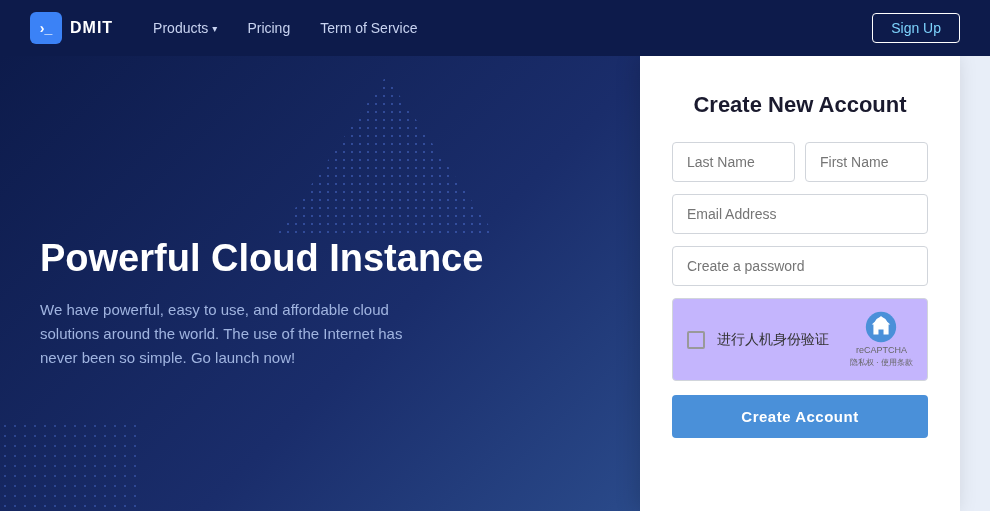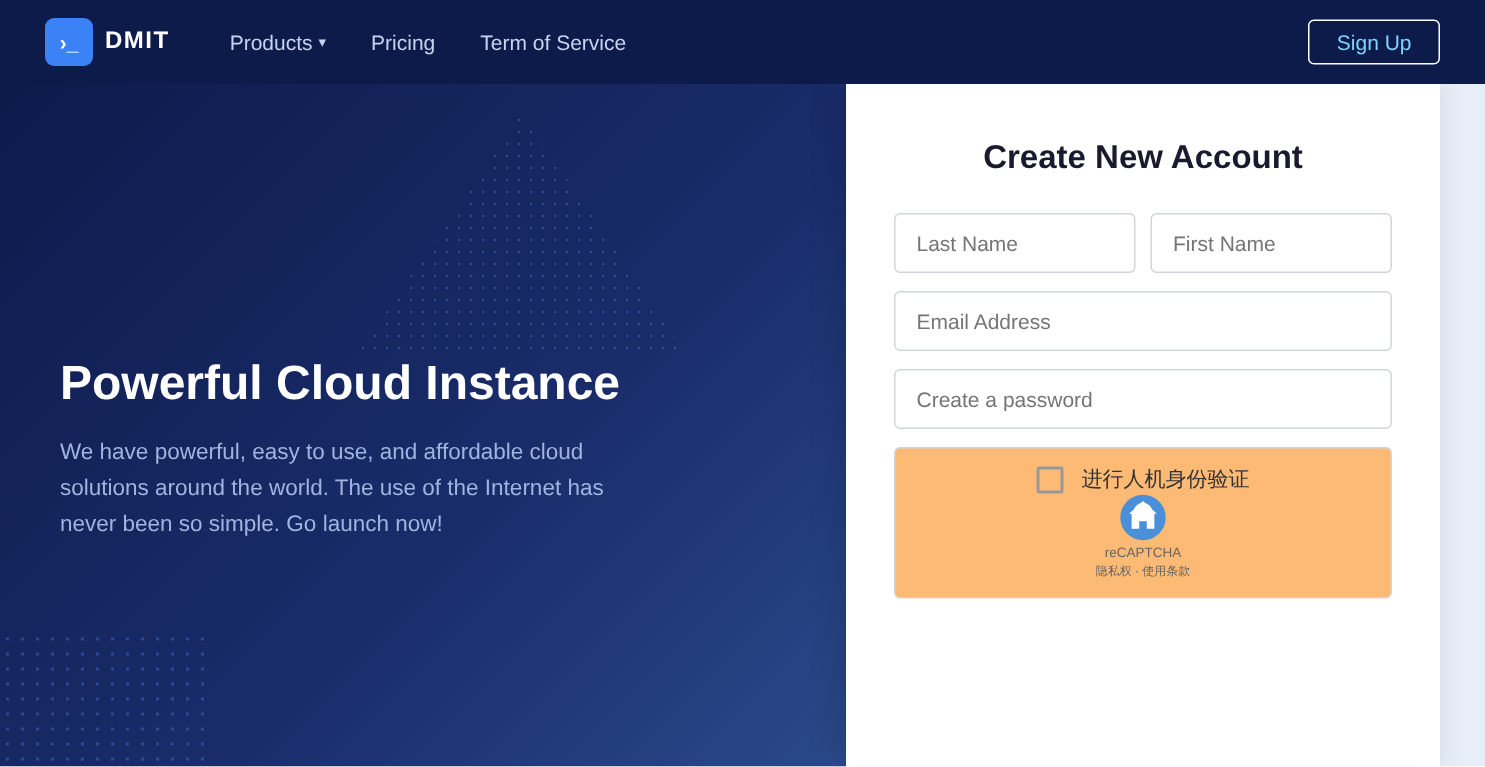--- a/index.html
+++ b/index.html
@@ -91,21 +91,21 @@
       transform: translateX(-20%);
       width: 220px;
       height: 160px;
       background-image: radial-gradient(circle, rgba(100,140,255,0.35) 1px, transparent 1px);
       background-size: 8px 8px;
       clip-path: polygon(50% 0%, 100% 100%, 0% 100%);
     }
 
     .hero-title {
       color: white;
-      font-size: 32px;
+      font-size: 38px;
       font-weight: 800;
       line-height: 1.2;
       margin-top: 130px;
       margin-bottom: 16px;
     }
     .hero-subtitle {
       color: #a0b4e0;
       font-size: 15px;
       line-height: 1.6;
       max-width: 380px;
@@ -117,21 +117,21 @@
       bottom: 0;
       left: 0;
       width: 140px;
       height: 90px;
       background-image: radial-gradient(circle, rgba(100,140,255,0.3) 1px, transparent 1px);
       background-size: 10px 10px;
     }
 
     
     .form-panel {
-      width: 396px;
+      width: 320px;
       background: white;
       padding: 36px 32px 28px;
       box-shadow: -4px 0 20px rgba(0,0,0,0.15);
       display: flex;
       flex-direction: column;
       gap: 0;
       position: relative;
     }
 
     .form-title {
@@ -164,22 +164,21 @@
 
     
     .captcha-box {
       border: 1px solid #d1d5db;
       border-radius: 4px;
       padding: 12px 14px;
       display: flex;
       align-items: center;
       justify-content: space-between;
       margin-bottom: 14px;
-      background: #fdba74;
-      flex-direction: column;
+      background: #c4b5fd;
     }
     .captcha-left {
       display: flex;
       align-items: center;
       gap: 12px;
     }
     .captcha-checkbox {
       width: 18px;
       height: 18px;
       border: 2px solid #999;
@@ -286,16 +285,17 @@
           <circle cx="19" cy="19" r="18" fill="#4a90d9" stroke="none"></circle>
           <path d="M19 6 L30 16 L28 16 L28 28 L22 28 L22 22 L16 22 L16 28 L10 28 L10 16 L8 16 Z" fill="white"></path>
           <path d="M15 19 A6 6 0 1 1 23 19" fill="none" stroke="white" stroke-width="2.5" stroke-linecap="round"></path>
           <polygon points="23,16 27,19 23,22" fill="white"></polygon>
         </svg>
         <div class="recaptcha-text">reCAPTCHA</div>
         <div class="recaptcha-links">隐私权 · 使用条款</div>
       </div>
     </div>
 
+    <button class="submit-btn">Create Account</button>
   </div>
 
   <div class="right-overflow"></div>
 </div>
 
 </body></html>

